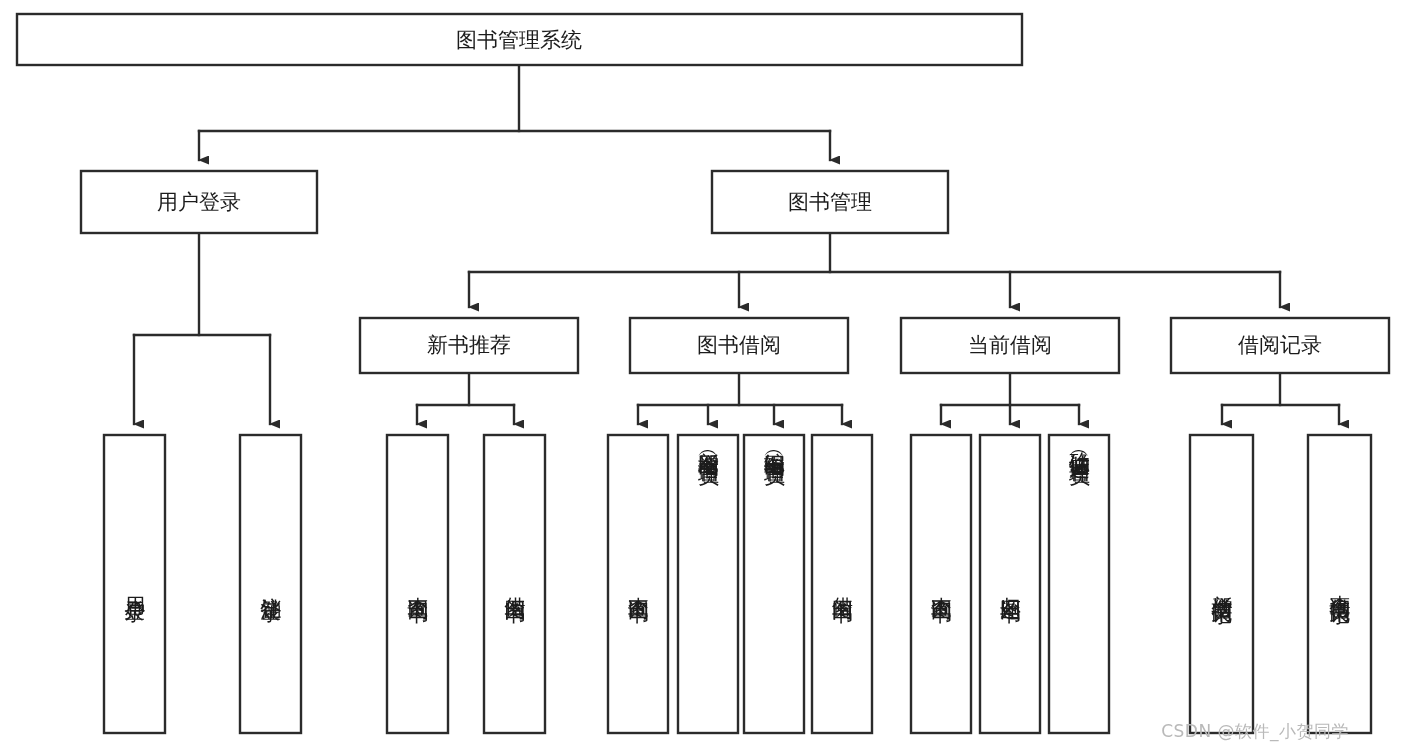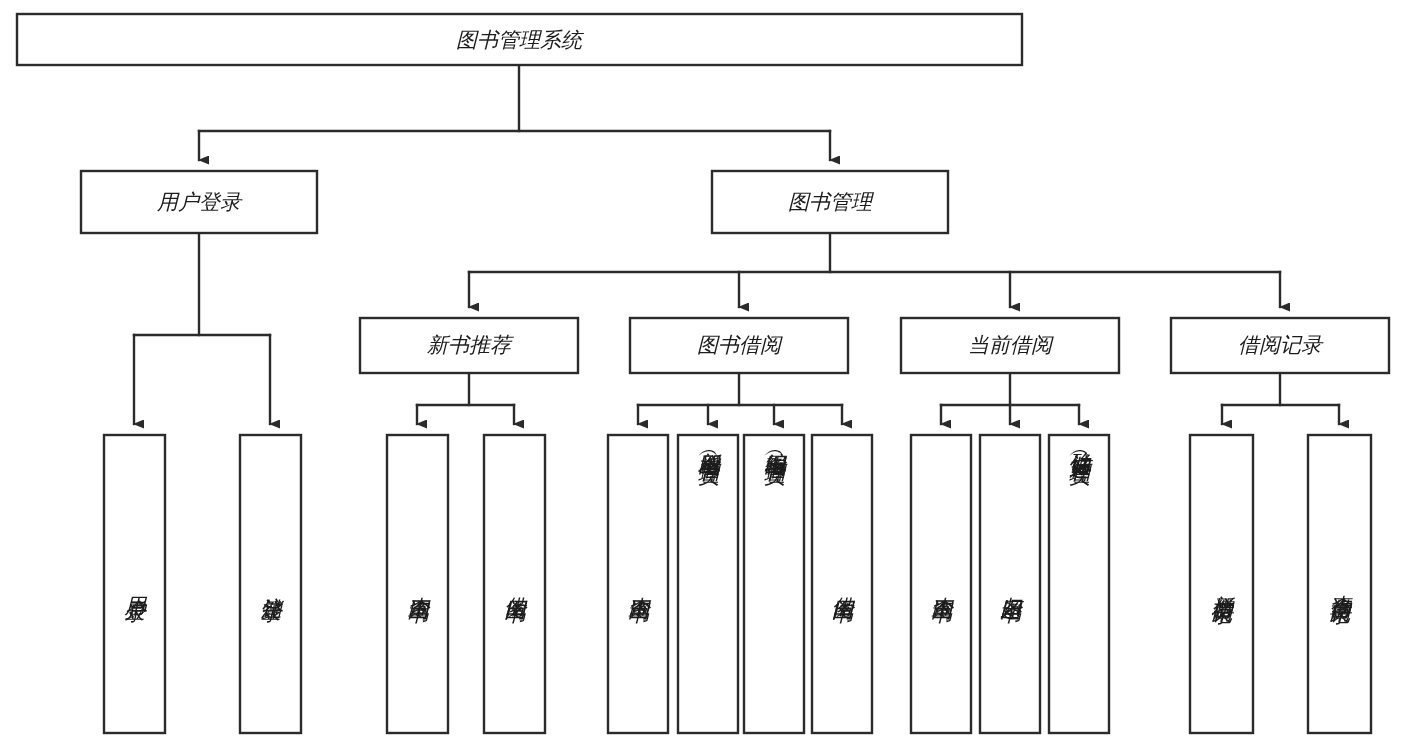--- a/index.html
+++ b/index.html
@@ -11,21 +11,20 @@
     width: 1405px;
     height: 747px;
     font-family: "DejaVu Sans", "Liberation Sans", sans-serif;
     overflow: hidden;
   }
   #diagram-root {
     position: relative;
     width: 1357px;
     height: 747px;
     background: #ffffff;
-    font-style: italic;
   }
   svg#tree-svg {
     position: absolute;
     left: 0;
     top: 0;
     width: 1405px;
     height: 747px;
   }
   .node-box {
     fill: #ffffff;
@@ -212,14 +211,15 @@
     <span class="vtext">确认归还（管理员）</span>
   </div>
 
   <div class="vtext-wrap" style="left:1190px; top:435px; width:63px; height:298px;">
     <span class="vtext">新增借阅记录</span>
   </div>
   <div class="vtext-wrap" style="left:1308px; top:435px; width:63px; height:298px;">
     <span class="vtext">查询借阅记录</span>
   </div>
 
+  <div class="watermark">CSDN @软件_小贺同学</div>
 
 </div>
 
 </body></html>

